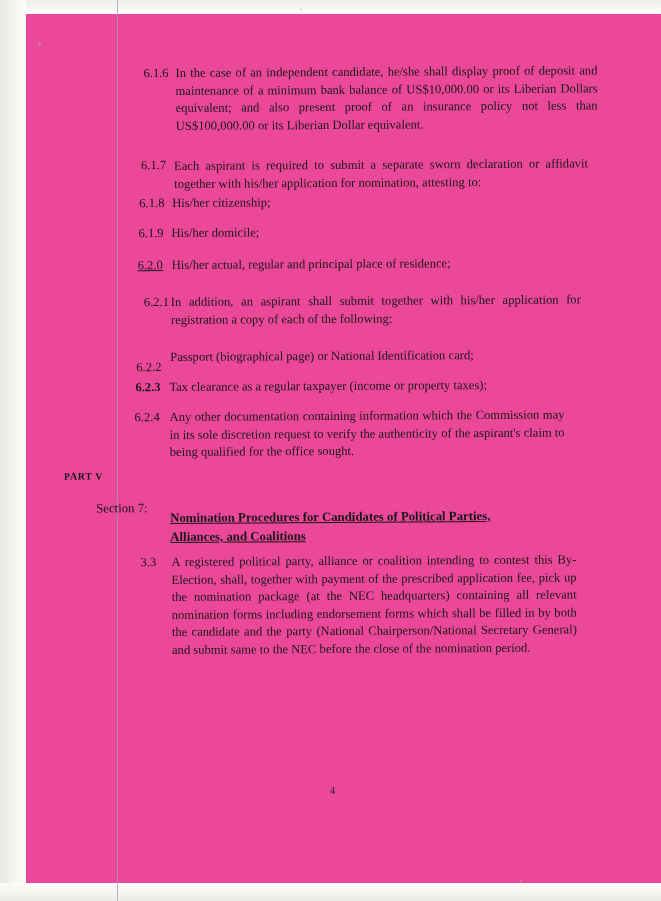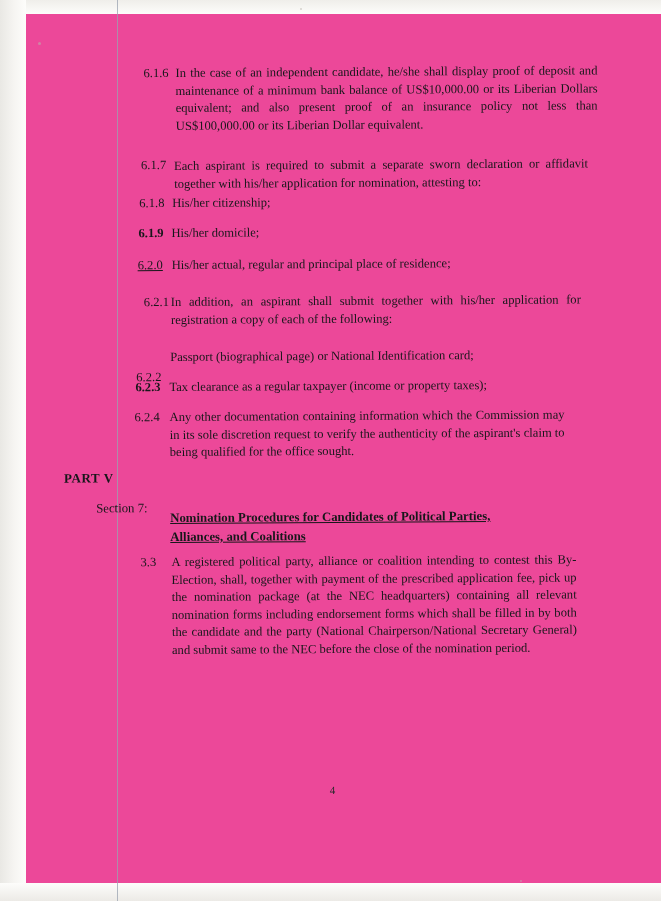--- a/index.html
+++ b/index.html
@@ -69,21 +69,21 @@
   }
   .num {
     position: absolute;
     color: #17171a;
     font-size: 12.6px;
     line-height: 17.6px;
     white-space: nowrap;
   }
   .part-label {
     position: absolute;
-    font-size: 13px;
+    font-size: 10px;
     font-weight: bold;
     letter-spacing: .6px;
     color: #17171a;
   }
   .section-label {
     position: absolute;
     font-size: 12.8px;
     color: #17171a;
     text-align: center;
   }
@@ -123,30 +123,30 @@
 
     <div class="num" style="left:143px;top:64px;">6.1.6</div>
     <div class="para" style="left:175px;top:64px;width:422px;text-indent:0;">In the case of an independent candidate, he/she shall display proof of deposit and maintenance of a minimum bank balance of US$10,000.00 or its Liberian Dollars equivalent; and also present proof of an insurance policy not less than US$100,000.00 or its Liberian Dollar equivalent.</div>
 
     <div class="num" style="left:140px;top:156px;">6.1.7</div>
     <div class="para" style="left:173px;top:157px;width:414px;">Each aspirant is required to submit a separate sworn declaration or affidavit together with his/her application for nomination, attesting to:</div>
 
     <div class="num" style="left:138px;top:194px;">6.1.8</div>
     <div class="para" style="left:171px;top:194px;width:300px;text-align:left;">His/her citizenship;</div>
 
-    <div class="num" style="left:137px;top:224px;font-weight:bold;">6.1.9</div>
+    <div class="num" style="left:137px;top:224px;">6.1.9</div>
     <div class="para" style="left:170px;top:224px;width:300px;text-align:left;">His/her domicile;</div>
 
     <div class="num" style="left:136px;top:256px;text-decoration:underline;">6.2.0</div>
     <div class="para" style="left:170px;top:256px;width:360px;text-align:left;">His/her actual, regular and principal place of residence;</div>
 
     <div class="num" style="left:142px;top:293px;">6.2.1</div>
     <div class="para" style="left:169px;top:293px;width:410px;">In addition, an aspirant shall submit together with his/her application for registration a copy of each of the following:</div>
 
-    <div class="num" style="left:134px;top:368px;">6.2.2</div>
+    <div class="num" style="left:134px;top:358px;">6.2.2</div>
     <div class="para" style="left:168px;top:348px;width:380px;text-align:left;">Passport (biographical page) or National Identification card;</div>
 
     <div class="num" style="left:133px;top:378px;font-weight:bold;">6.2.3</div>
     <div class="para" style="left:167px;top:378px;width:390px;text-align:left;">Tax clearance as a regular taxpayer (income or property taxes);</div>
 
     <div class="num" style="left:132px;top:408px;font-family:Liberation Serif, serif;">6.2.4</div>
     <div class="para" style="left:167px;top:408px;width:395px;">Any other documentation containing information which the Commission may in its sole discretion request to verify the authenticity of the aspirant's claim to being qualified for the office sought.</div>
 
     <div class="part-label" style="left:61px;top:469px;">PART V</div>
 

